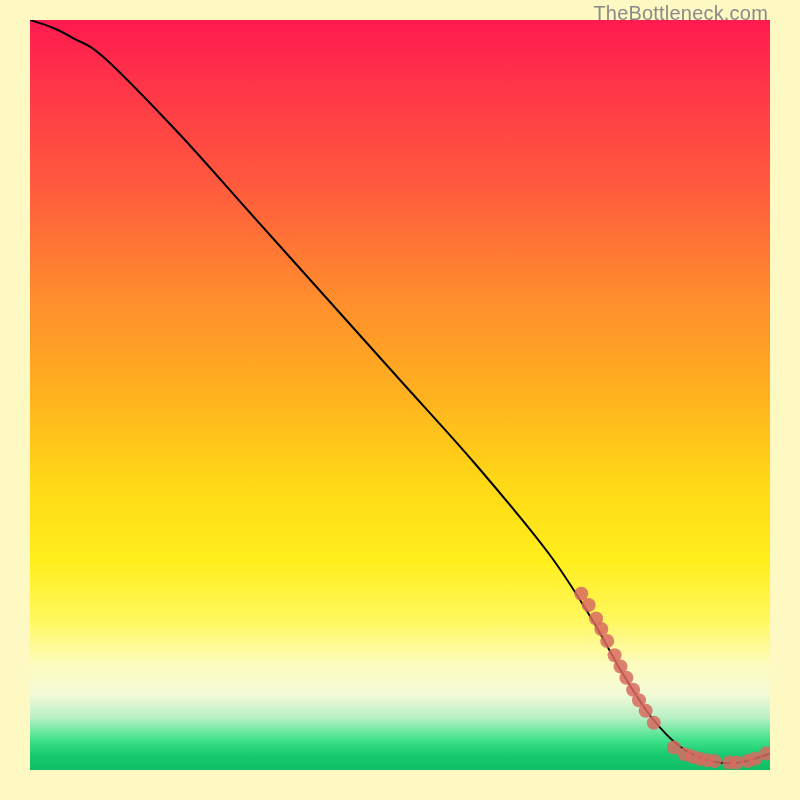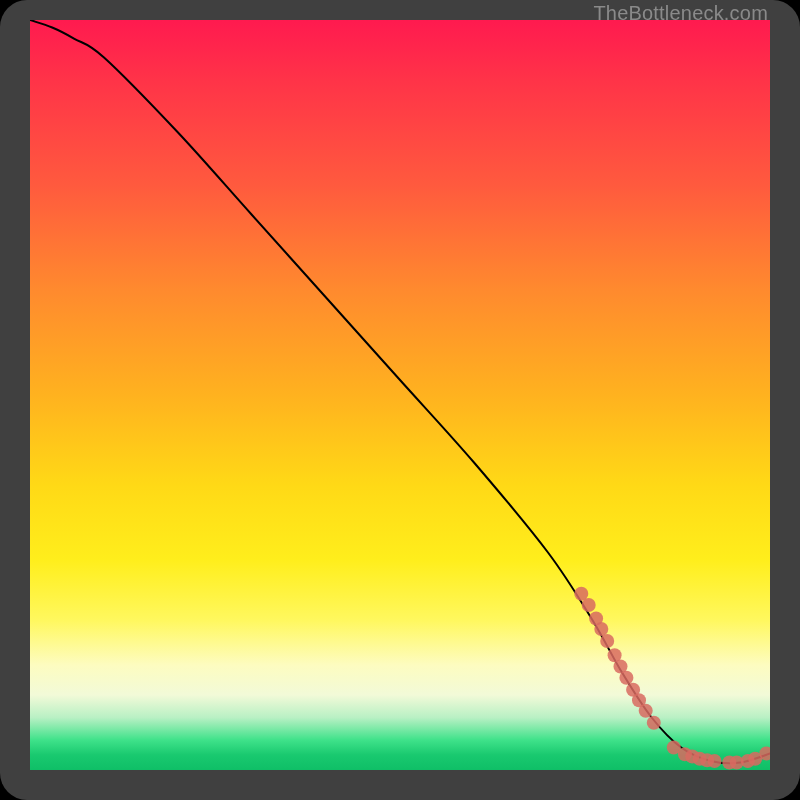--- a/index.html
+++ b/index.html
@@ -8,22 +8,21 @@
     width: 800px;
     height: 800px;
     background: #000;
     overflow: hidden;
     font-family: Arial, Helvetica, sans-serif;
   }
   .frame {
     position: relative;
     width: 800px;
     height: 800px;
-    background: #404040;
-    border-radius: 27px;
+    background: #fef9c3;
   }
   .plot {
     position: absolute;
     left: 30px;
     top: 20px;
     width: 740px;
     height: 750px;
     
     background: linear-gradient(
       to bottom,

